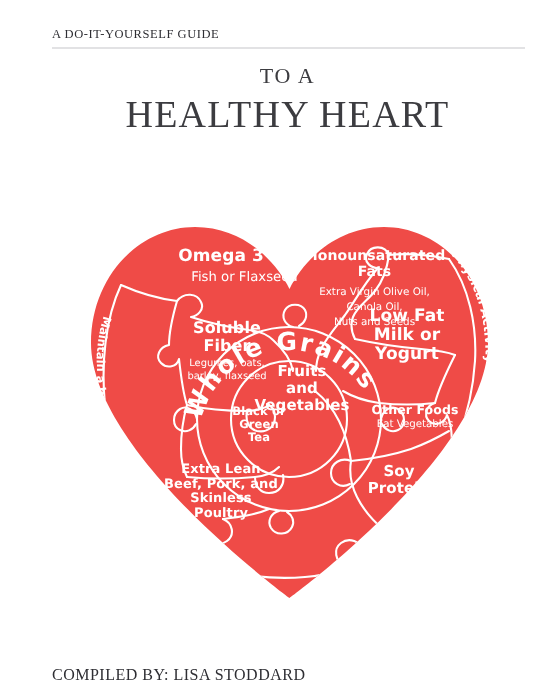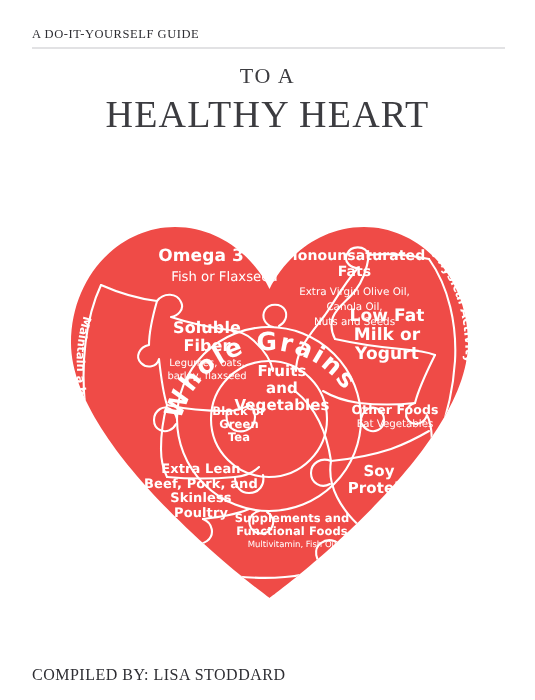--- a/index.html
+++ b/index.html
@@ -3,21 +3,21 @@
 <meta charset="utf-8">
 <style>
   html,body{margin:0;padding:0;}
   body{
     width:535px;height:700px;
     background:#ffffff;
     font-family:"Liberation Serif", serif;
     overflow:hidden;
     position:relative;
   }
-  .page{position:relative;width:463px;height:700px;}
+  .page{position:relative;width:463px;height:700px;margin-left:20px;}
 
   
   .kicker{
     position:absolute;left:32px;top:27px;
     font-family:"Liberation Serif", serif;
     font-size:12.5px;letter-spacing:.55px;
     color:#2e2e33;font-variant:small-caps;
     text-transform:uppercase;
   }
   .rule{
@@ -268,25 +268,20 @@
         <span>Beef, Pork, and</span><br>
         <span>Skinless</span><br>
         <span>Poultry</span>
       </div>
 
       <div class="lbl l-soy">
         <span>Soy</span><br>
         <span>Protein</span>
       </div>
 
-      <div class="lbl l-supp">
-        <span>Supplements and</span><br>
-        <span>Functional Foods</span>
-        <span class="sub">Multivitamin, Fish Oil</span>
-      </div>
 
       <div class="lbl l-fruits">
         <span>Fruits</span><br>
         <span>and</span><br>
         <span>Vegetables</span>
       </div>
 
     </div>
   </div>
 

